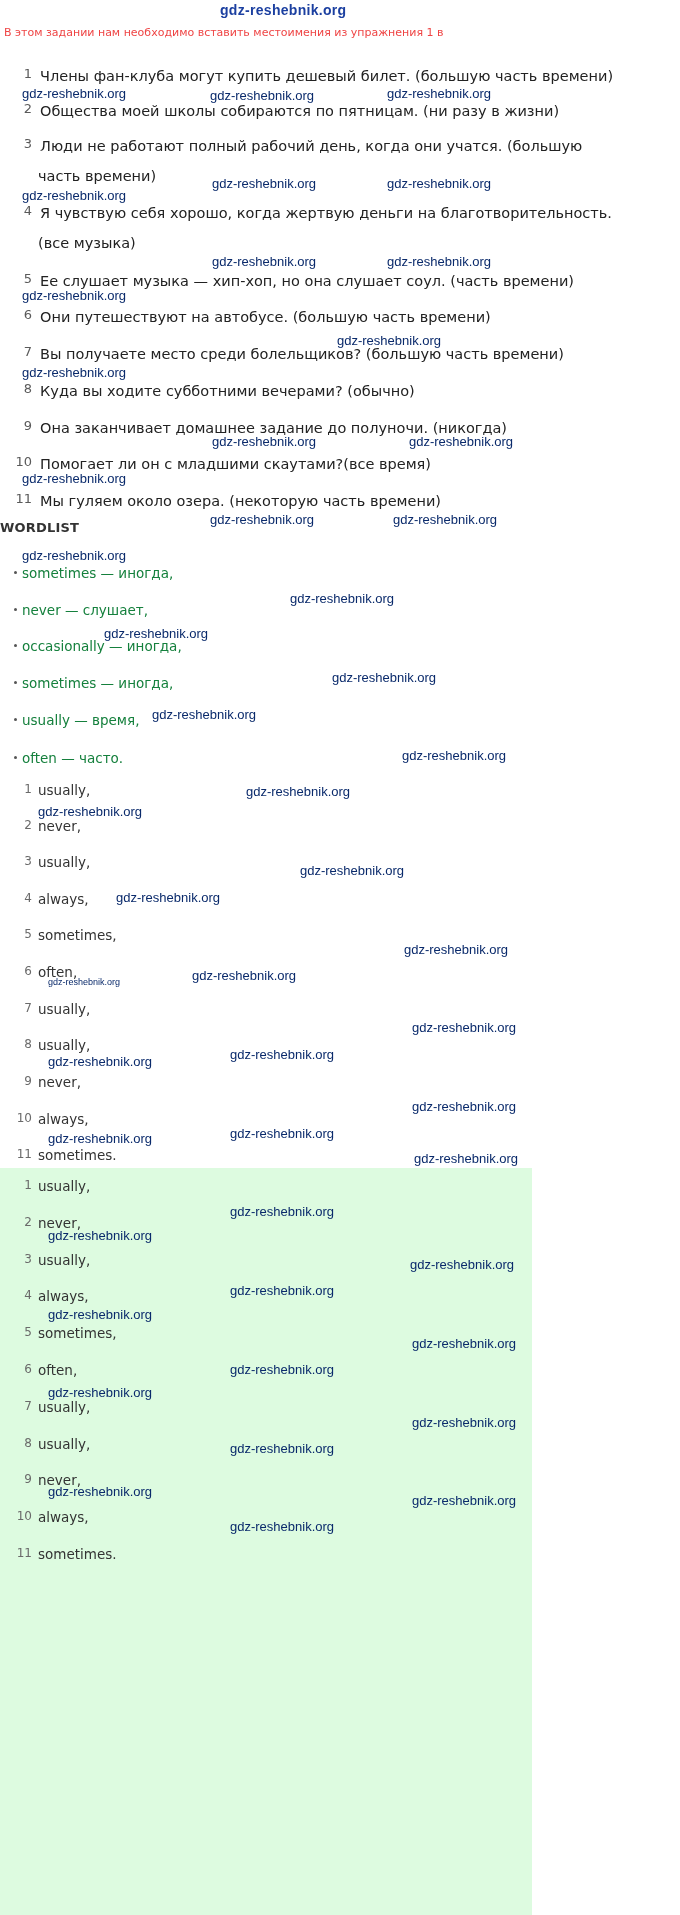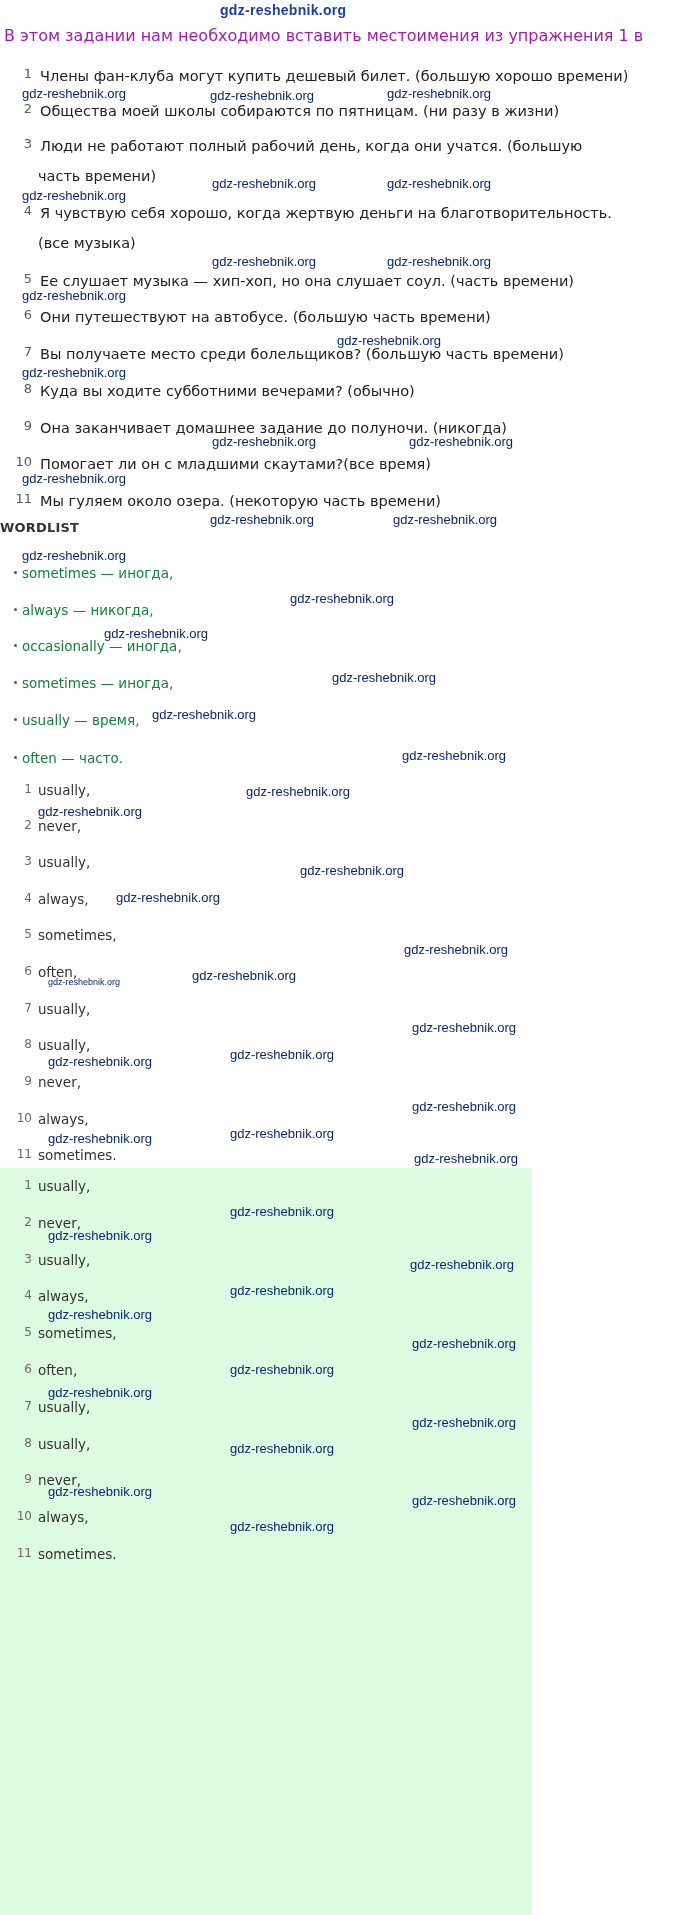--- a/index.html
+++ b/index.html
@@ -43,22 +43,22 @@
   
   .content {
     position: relative;
     z-index: 1;
   }
 
   .intro {
     position: absolute;
     left: 4px;
     top: 26px;
-    font-size: 16px;
-    color: #a21caf;
+    font-size: 11px;
+    color: #ef4444;
     white-space: nowrap;
     text-align: right;
   }
 
   .row {
     position: absolute;
     left: 0;
     width: 680px;
     display: block;
   }
@@ -139,21 +139,21 @@
 <body>
 
 <div class="green-block"></div>
 
 <div class="content">
 
   <div class="intro">В этом задании нам необходимо вставить местоимения из упражнения 1 в</div>
 
   <div class="row" style="top:66px;">
     <span class="num">1</span>
-    <span class="txt">Члены фан-клуба могут купить дешевый билет. (большую хорошо времени)</span>
+    <span class="txt">Члены фан-клуба могут купить дешевый билет. (большую часть времени)</span>
   </div>
 
   <div class="row" style="top:101px;">
     <span class="num">2</span>
     <span class="txt">Общества моей школы собираются по пятницам. (ни разу в жизни)</span>
   </div>
 
   <div class="row" style="top:136px;">
     <span class="num">3</span>
     <span class="txt">Люди не работают полный рабочий день, когда они учатся. (большую</span>
@@ -206,21 +206,21 @@
   </div>
 
   <div class="wordlist-head">WORDLIST</div>
 
   <div class="bullet" style="top:565px;">
     <span class="dot"></span>
     <span>sometimes — иногда,</span>
   </div>
   <div class="bullet" style="top:602px;">
     <span class="dot"></span>
-    <span>always — никогда,</span>
+    <span>never — слушает,</span>
   </div>
   <div class="bullet" style="top:638px;">
     <span class="dot"></span>
     <span>occasionally — иногда,</span>
   </div>
   <div class="bullet" style="top:675px;">
     <span class="dot"></span>
     <span>sometimes — иногда,</span>
   </div>
   <div class="bullet" style="top:712px;">

